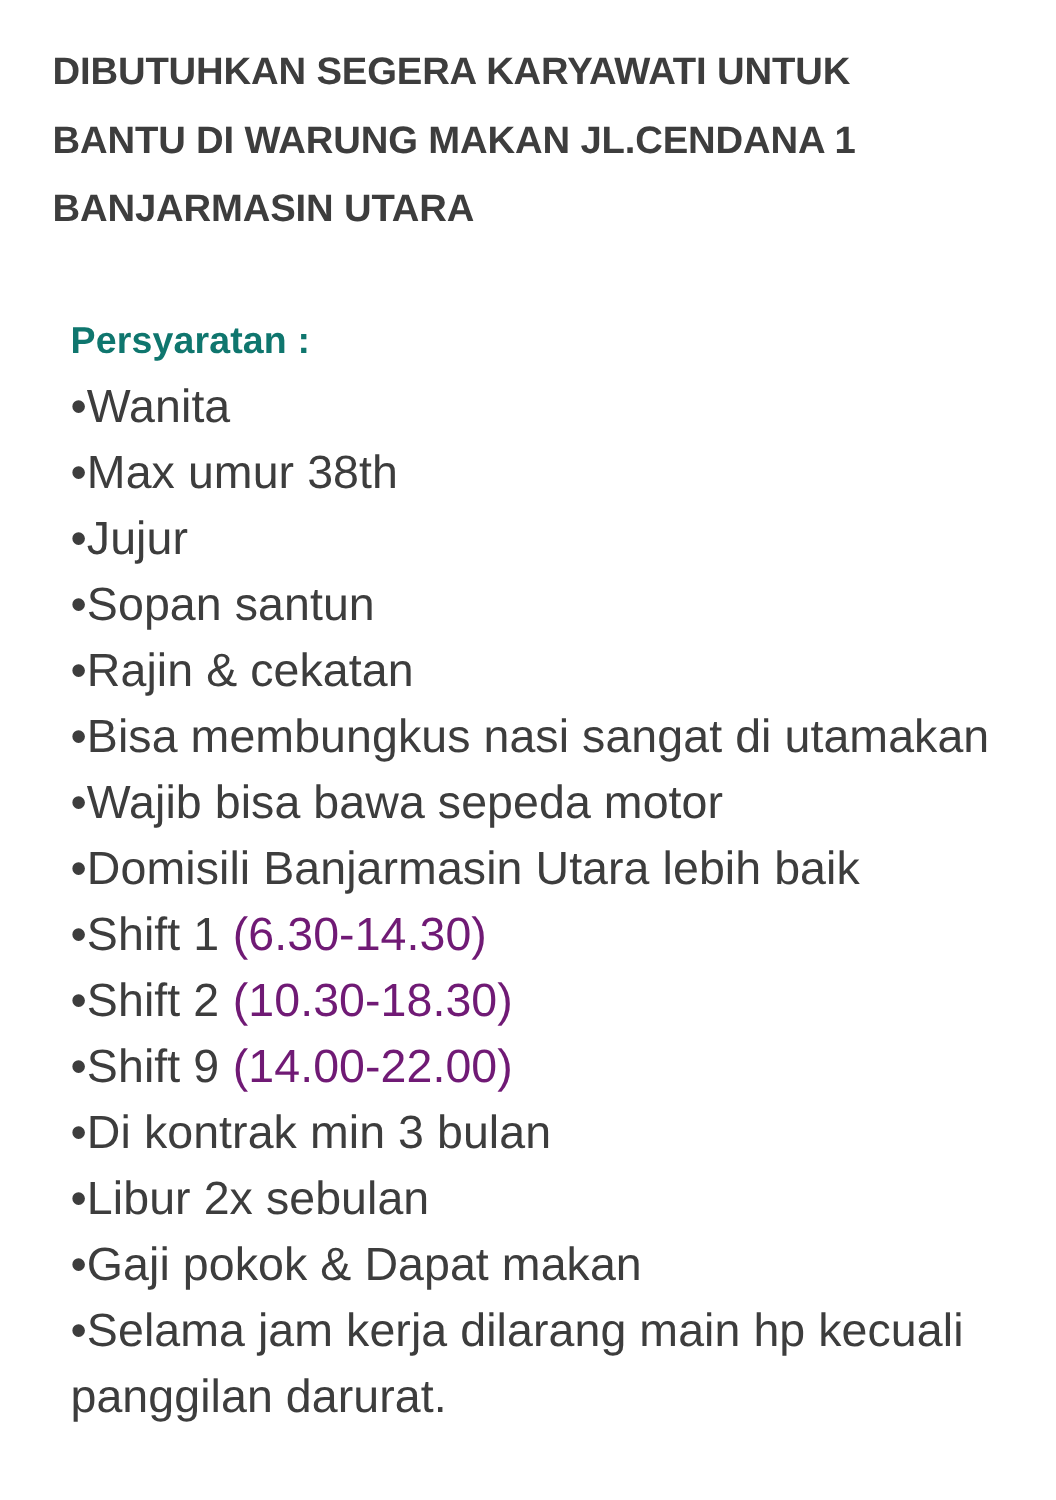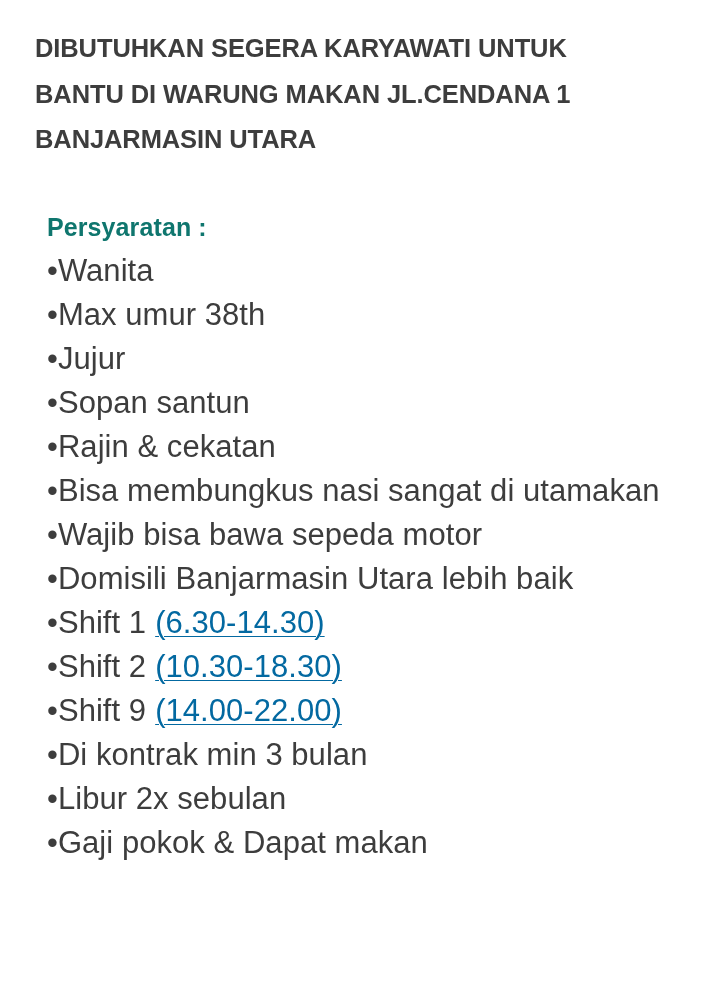--- a/index.html
+++ b/index.html
@@ -73,24 +73,23 @@
     white-space: normal;
     text-indent: 0;
   }
 
   .bullet {
     display: inline;
   }
 
   
   .time-range {
-    text-decoration: underline;
     text-decoration-thickness: 1px;
     text-underline-offset: 3px;
-    color: #0369a1;
+    color: #701a75;
   }
 
   .label-gap {
     display: inline-block;
     width: 9px;
   }
 </style>
 </head>
 <body>
 
@@ -125,16 +124,17 @@
       <li class="req-item"><span class="bullet">•</span><span>Shift 2</span><span class="label-gap"></span><span class="time-range">(10.30-18.30)</span></li>
 
       <li class="req-item"><span class="bullet">•</span><span>Shift 9</span><span class="label-gap"></span><span class="time-range">(14.00-22.00)</span></li>
 
       <li class="req-item"><span class="bullet">•</span><span>Di kontrak min 3 bulan</span></li>
 
       <li class="req-item"><span class="bullet">•</span><span>Libur 2x sebulan</span></li>
 
       <li class="req-item"><span class="bullet">•</span><span>Gaji pokok &amp; Dapat makan</span></li>
 
+      <li class="req-item"><span class="bullet">•</span><span>Selama jam kerja dilarang main hp kecuali panggilan darurat.</span></li>
 
     </ul>
   </div>
 </div>
 
 </body></html>

